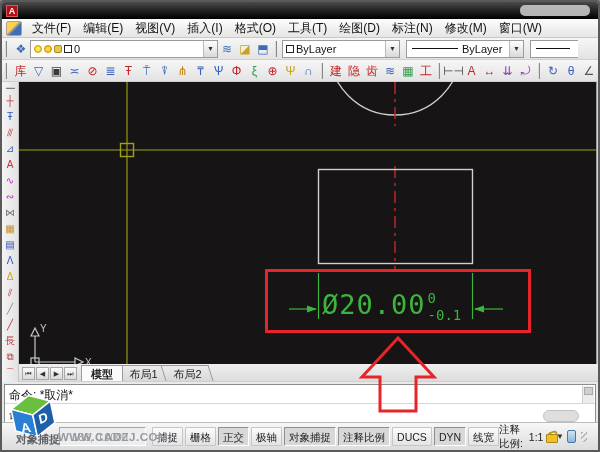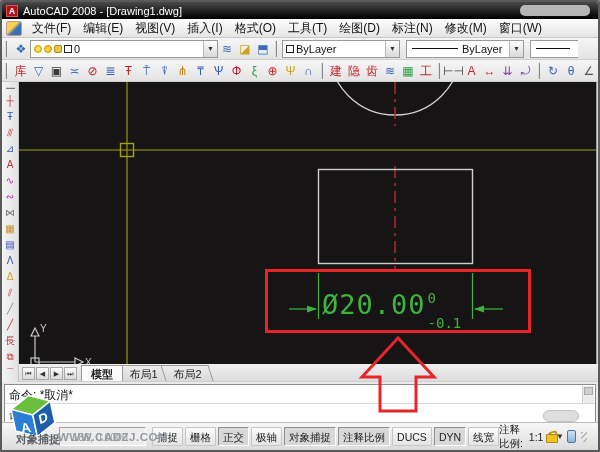--- a/index.html
+++ b/index.html
@@ -54,21 +54,21 @@
   .lt-btn { width:15px; height:16px; display:flex; align-items:center; justify-content:center;
     font-size:10px; line-height:1; }
   .canvas { position:absolute; left:17px; top:80px; width:577px; height:282px; background:#161414; overflow:hidden; }
   .canvas-right-strip { position:absolute; left:594px; top:80px; width:6px; height:282px; background:#d7d7d7; border-left:1px solid #9b9b9b; }
   .canvas svg.geom { position:absolute; left:0; top:0; }
   .hl-rect { position:absolute; left:246px; top:187px; width:266px; height:64px; border:3px solid #e8242b; }
   .dim-text { position:absolute; left:303px; top:209px; display:flex; align-items:flex-start;
     font-family:"DejaVu Sans Mono", monospace; }
   .dim-main { font-size:27px; line-height:1; letter-spacing:1px; }
   .dim-stack { display:flex; flex-direction:column; font-size:14px; line-height:1; margin-left:2px; }
-  .dim-stack .lo { margin-top:11px; }
+  .dim-stack .lo { margin-top:3px; }
 
   
   .callout-arrow { position:absolute; left:352px; top:331px; z-index:50; pointer-events:none; }
 
   
   .tabsrow { position:absolute; left:17px; top:362px; right:0; height:18px;
     background:linear-gradient(#efefef,#dddddd); display:flex; align-items:flex-end; border-bottom:1px solid #cfcfcf; }
   .tab-nav { display:flex; gap:1px; margin:0 4px 1px 3px; }
   .tab-nav-btn { width:13px; height:13px; font-size:7px; line-height:12px; text-align:center;
     background:linear-gradient(#fcfcfc,#dadada); border:1px solid #a8a8a8; color:#333; }
@@ -116,21 +116,20 @@
   .wm-url { left:56px; top:429px; font-size:11.5px; font-weight:bold; color:#9599a2; letter-spacing:.5px; }
   .wm-cube { left:5px; top:387px; }
 </style>
 </head>
 <body>
 
 <div class="window">
 
   <div class="titlebar">
     <div class="app-icon">A</div>
-    <span>AutoCAD 2008 - [Drawing1.dwg]</span>
     <div class="title-blob"></div>
   </div>
 
   <div class="menubar">
     <div class="menu-app-btn"></div>
     <div style="display:flex">
 
     <span class="menu-item">文件(F)</span>
         <span class="menu-item">编辑(E)</span>
         <span class="menu-item">视图(V)</span>

